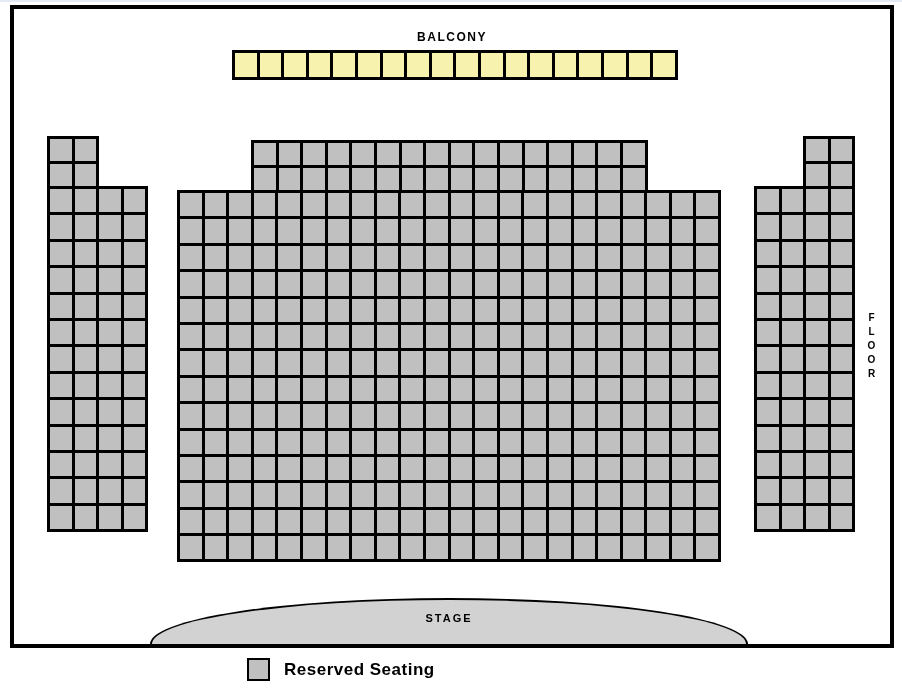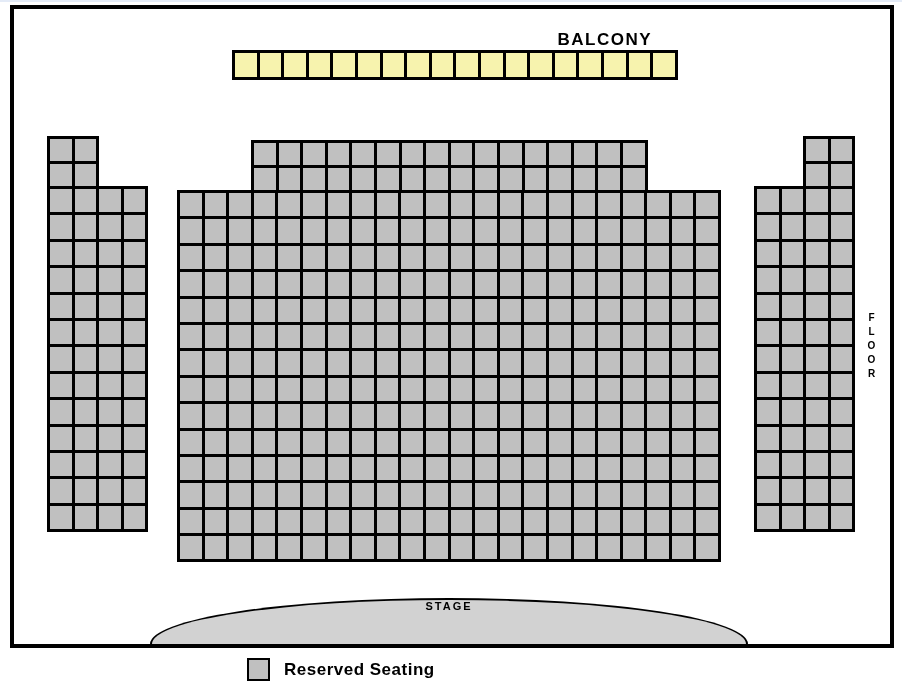--- a/index.html
+++ b/index.html
@@ -6,42 +6,42 @@
   .chart {
     position:relative; width:902px; height:697px; background:#fff;
     font-family:"Liberation Sans", sans-serif; color:#000; overflow:hidden;
   }
   .top-strip { position:absolute; left:0; top:0; width:902px; height:2px; background:#e4ebf7; }
   .outer-box {
     position:absolute; left:10px; top:5px; width:884px; height:643px;
     border:4px solid #000; box-sizing:border-box; background:#fff;
   }
   .balcony-label {
-    position:absolute; left:252px; top:30px; width:400px; text-align:right;
-    font-size:17px; font-weight:bold; letter-spacing:1.5px;
+    position:absolute; left:252px; top:30px; width:400px; text-align:center;
+    font-size:12px; font-weight:bold; letter-spacing:1.5px;
   }
   .seat-grid {
     position:absolute; display:grid; gap:3px; padding:3px; background:#000;
   }
   .seat { width:var(--cw); height:var(--ch); }
   .general  .seat { background:var(--general-color,#f7f3ae); }
   .reserved .seat { background:var(--reserved-color,#c0c0c0); }
   .floor-label {
     position:absolute; left:866px; top:312px;
     writing-mode:vertical-rl; text-orientation:upright;
     font-size:10px; font-weight:bold; letter-spacing:3px;
   }
   .stage {
     position:absolute; left:150px; top:598px; width:598px; height:46px;
     background:var(--stage-color,#d2d2d2);
     border:2px solid #000; border-bottom:none; box-sizing:border-box;
     border-radius:50% 50% 0 0 / 100% 100% 0 0;
   }
   .stage-label {
-    text-align:center; 
+    text-align:center; margin-top:12px;
     font-size:11px; font-weight:bold; letter-spacing:2px;
   }
   .legend-item {
     position:absolute; top:658px; display:flex; align-items:center;
   }
   .legend-item.first  { left:247px;text-align:right; }
   .legend-item.second { left:481px; }
   .legend-swatch {
     width:19px; height:19px; border:2px solid #000; flex:0 0 auto;
   }

